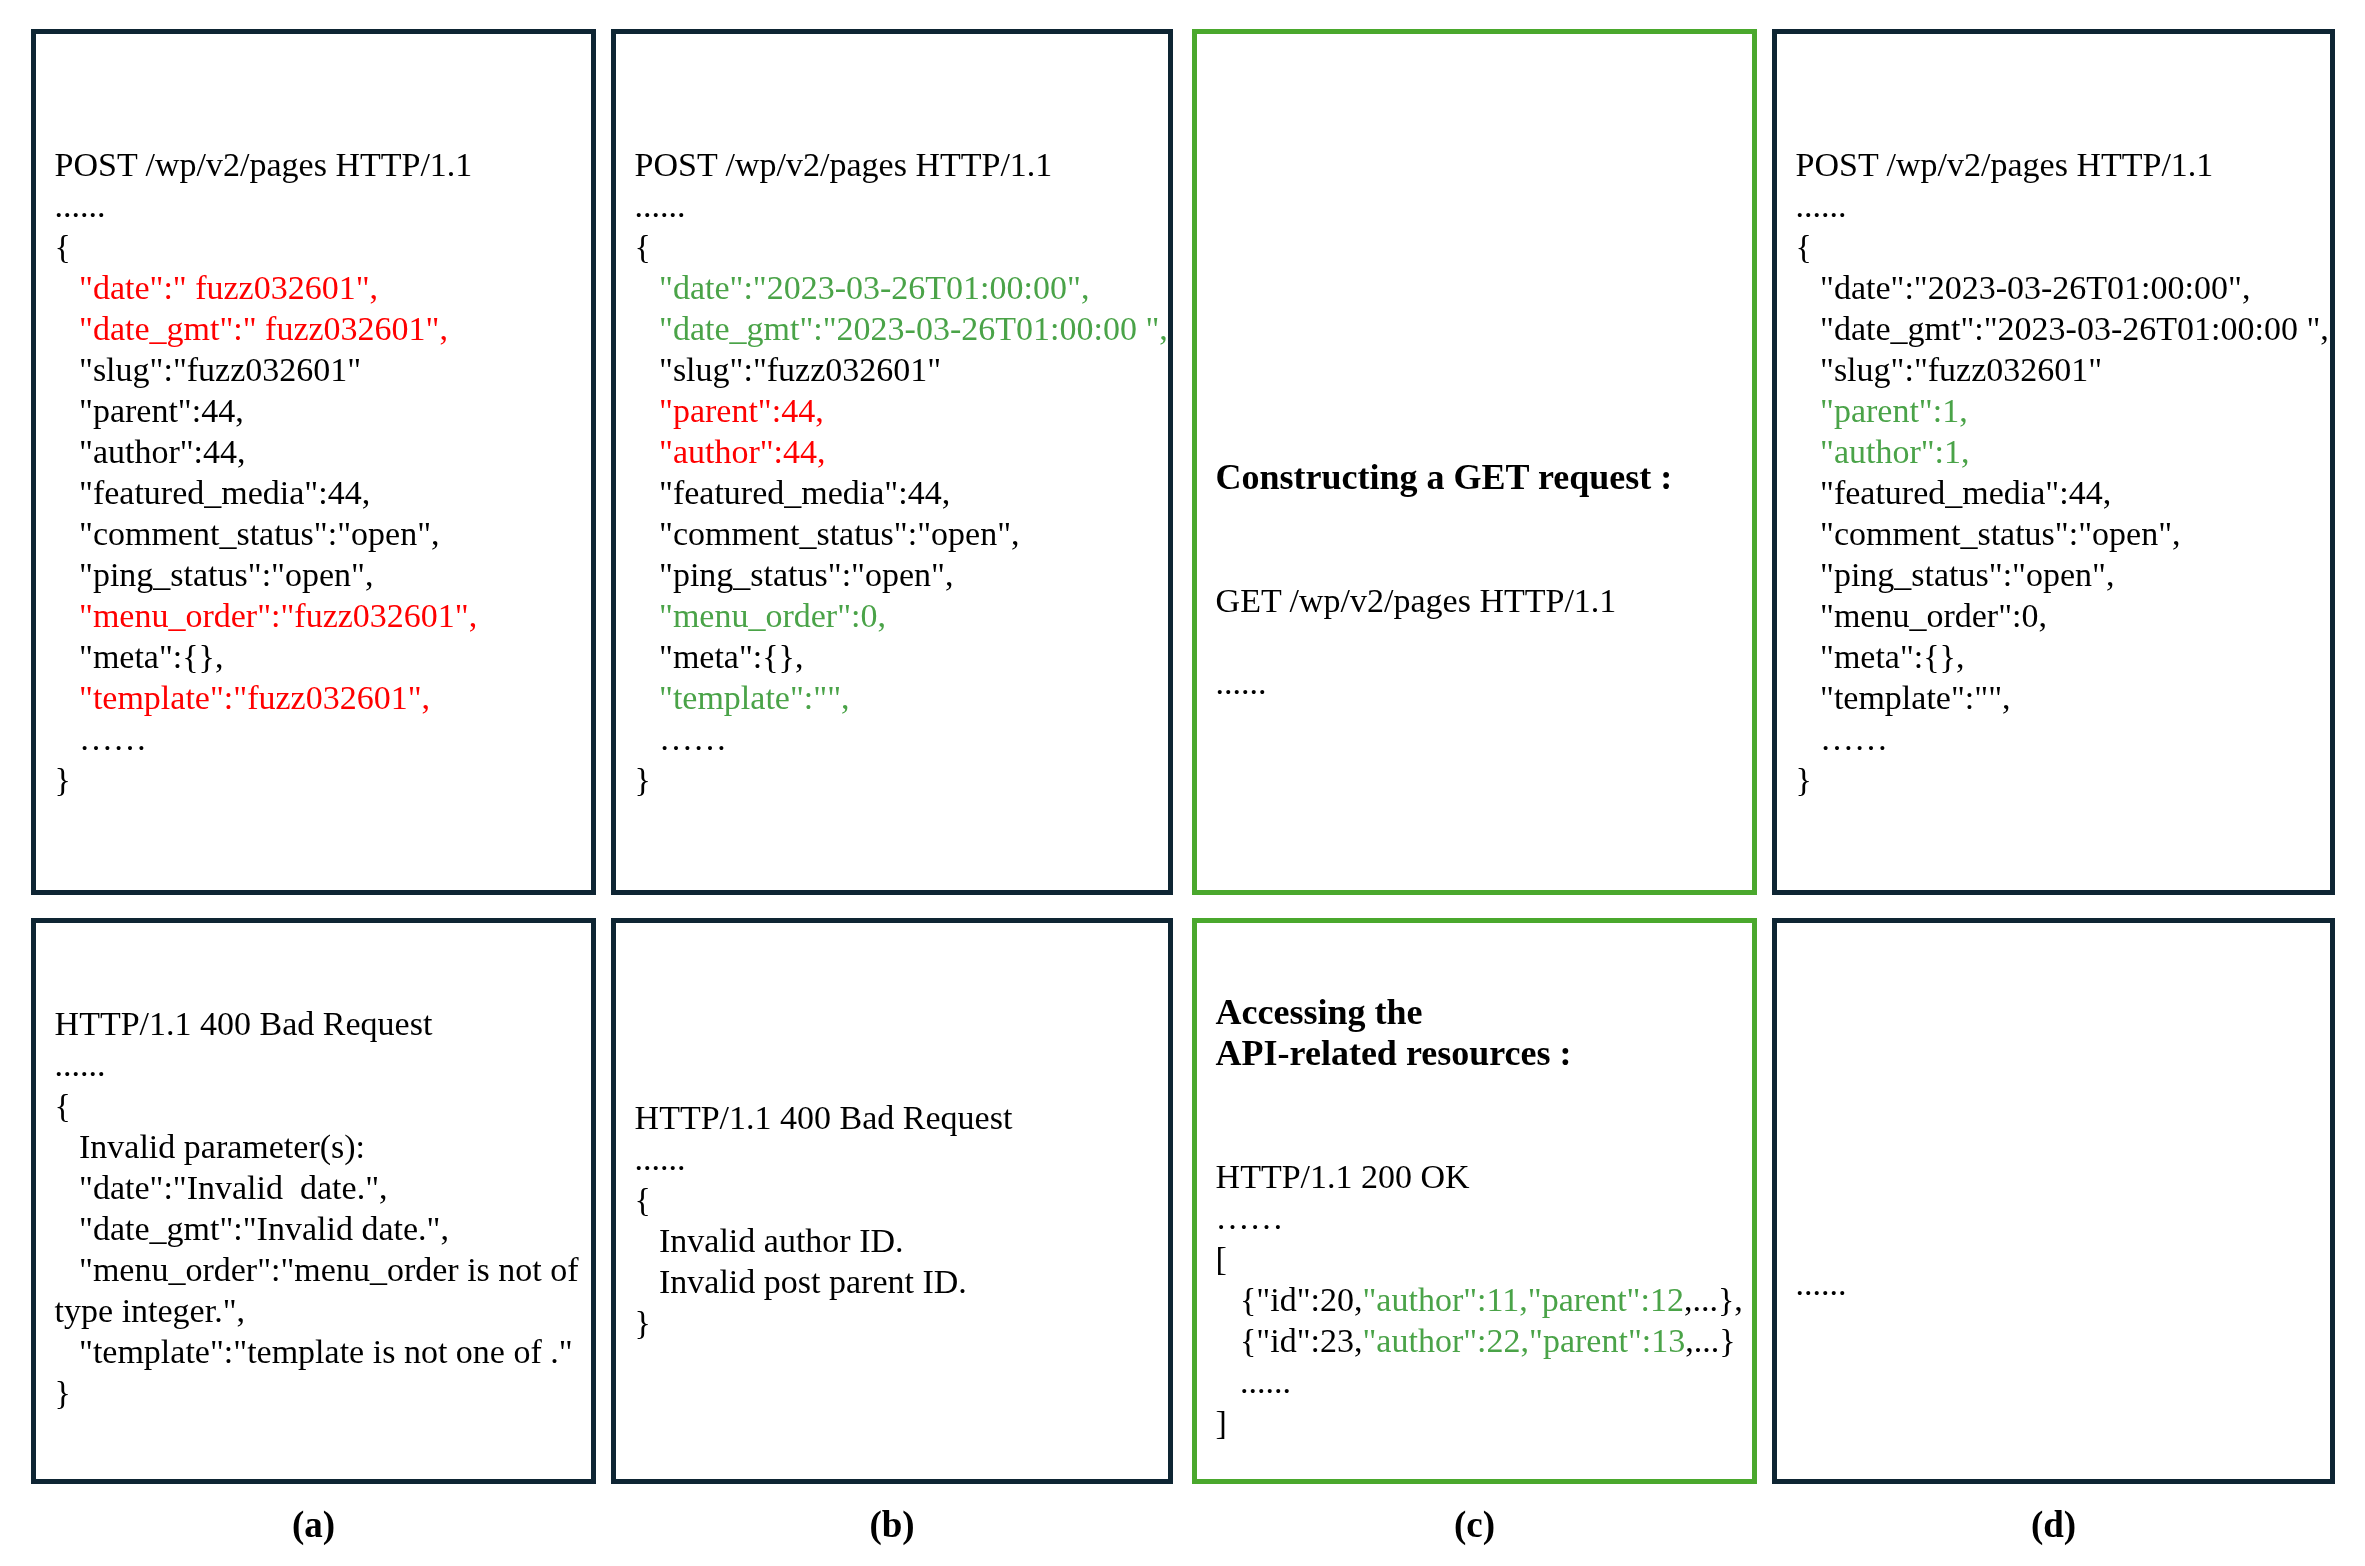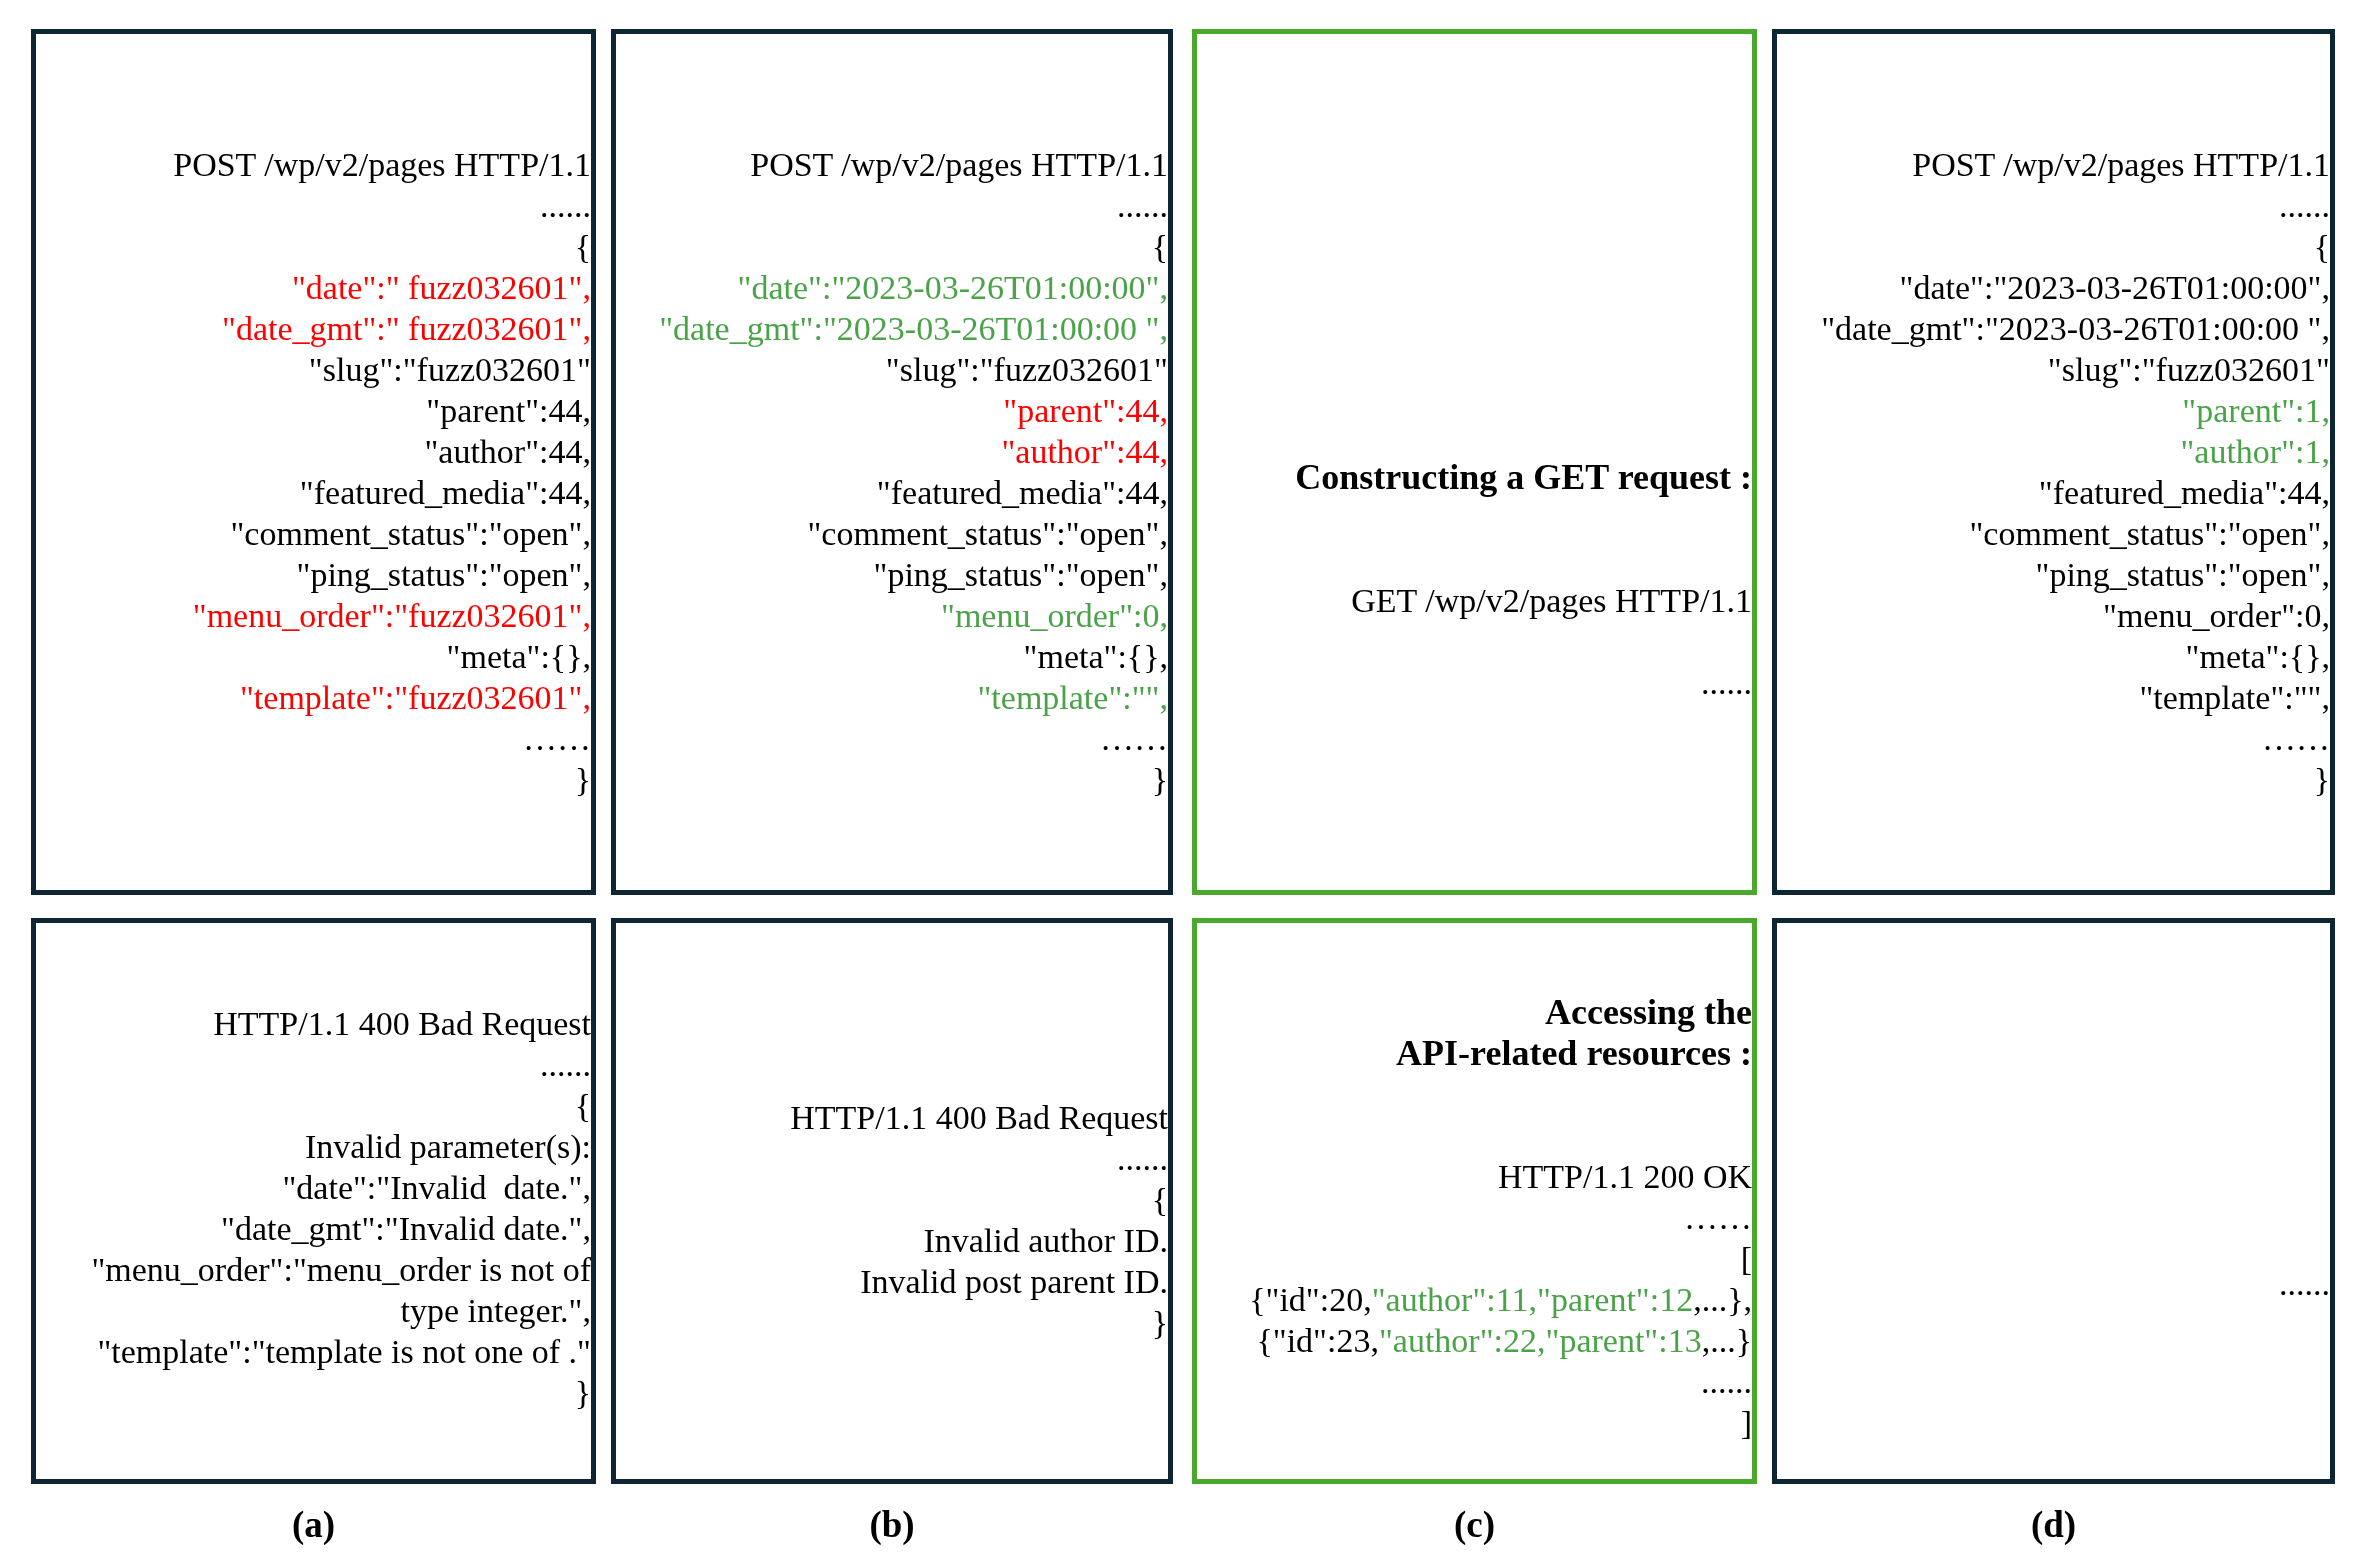--- a/index.html
+++ b/index.html
@@ -16,21 +16,20 @@
   }
   .panel {
     position: absolute;
     background: #ffffff;
     border: 5.7px solid #0e2533;
     box-sizing: border-box;
     font-size: 34px;
     line-height: 41px;
     white-space: pre;
     overflow: visible;
-    text-align: right;
   }
   .panel.green { border-color: #4aa82d; }
   .ln { padding-left: 18.6px; min-height: 41px; }
   .ln.ind { padding-left: 43px; }
   .ln.bold { font-weight: bold; font-size: 36px; }
   
   #pa-top { left: 31px;   top: 29px; width: 565px; height: 866px; padding-top: 110px; }
   #pb-top { left: 611px;  top: 29px; width: 562px; height: 866px; padding-top: 110px; }
   #pc-top { left: 1192px; top: 29px; width: 565px; height: 866px; padding-top: 423px; }
   #pd-top { left: 1772px; top: 29px; width: 563px; height: 866px; padding-top: 110px; }

